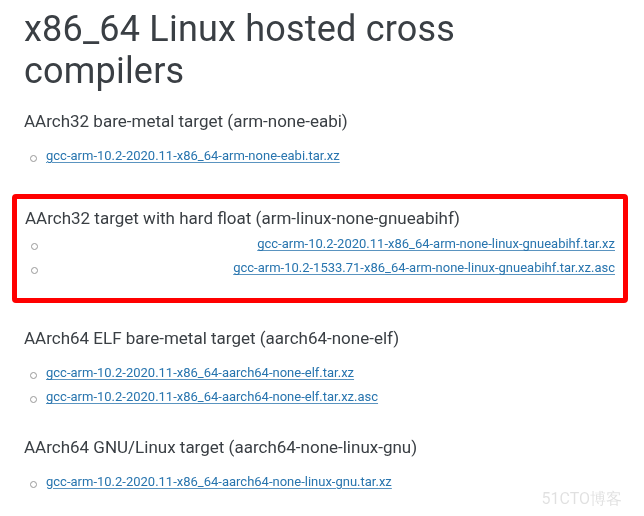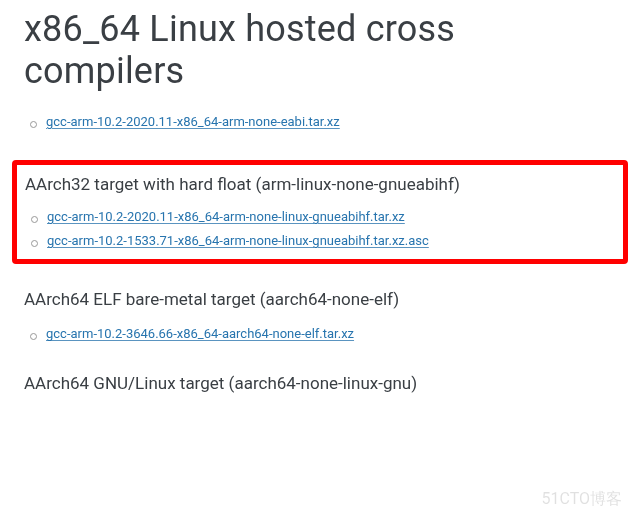--- a/index.html
+++ b/index.html
@@ -55,55 +55,58 @@
     }
     .section { margin-bottom: 0; }
     .highlighted {
       border: 5px solid #ff0000;
       border-radius: 4px;
       padding: 8px 8px 2px 8px;
       margin-left: -12px;
       margin-right: -8px;
       margin-bottom: 24px;
     }
-    .highlighted h2 { margin-bottom: 10px; }
-    .highlighted ul { margin-bottom: 4px; }
+    .highlighted h2 { margin-bottom: 3px; }
+    .highlighted ul { margin-bottom: 16px; text-align: right; }
     .watermark {
       position: absolute;
       right: 22px;
       bottom: 6px;
       font-size: 16px;
       color: rgba(0,0,0,0.12);
       pointer-events: none;
     }
   </style>
 </head>
 <body>
 
 <h1>x86_64 Linux hosted cross compilers</h1>
 
 <div id="sections">
     <div class="section">
+      <h2>AArch32 bare-metal target (arm-none-eabi)</h2>
       <ul>
         <li><a href="#">gcc-arm-10.2-2020.11-x86_64-arm-none-eabi.tar.xz</a></li>
       </ul>
     </div>
     <div class="section highlighted">
       <h2>AArch32 target with hard float (arm-linux-none-gnueabihf)</h2>
       <ul>
         <li><a href="#">gcc-arm-10.2-2020.11-x86_64-arm-none-linux-gnueabihf.tar.xz</a></li>
         <li><a href="#">gcc-arm-10.2-1533.71-x86_64-arm-none-linux-gnueabihf.tar.xz.asc</a></li>
       </ul>
     </div>
     <div class="section">
       <h2>AArch64 ELF bare-metal target (aarch64-none-elf)</h2>
       <ul>
-        <li><a href="#">gcc-arm-10.2-3646.66-x86_64-aarch64-none-elf.tar.xz</a></li>
+        <li><a href="#">gcc-arm-10.2-2020.11-x86_64-aarch64-none-elf.tar.xz</a></li>
+        <li><a href="#">gcc-arm-10.2-2020.11-x86_64-aarch64-none-elf.tar.xz.asc</a></li>
       </ul>
     </div>
     <div class="section">
       <h2>AArch64 GNU/Linux target (aarch64-none-linux-gnu)</h2>
       <ul>
+        <li><a href="#">gcc-arm-10.2-2020.11-x86_64-aarch64-none-linux-gnu.tar.xz</a></li>
       </ul>
     </div>
   </div>
 
 <div class="watermark">51CTO博客</div>
 
 </body></html>

